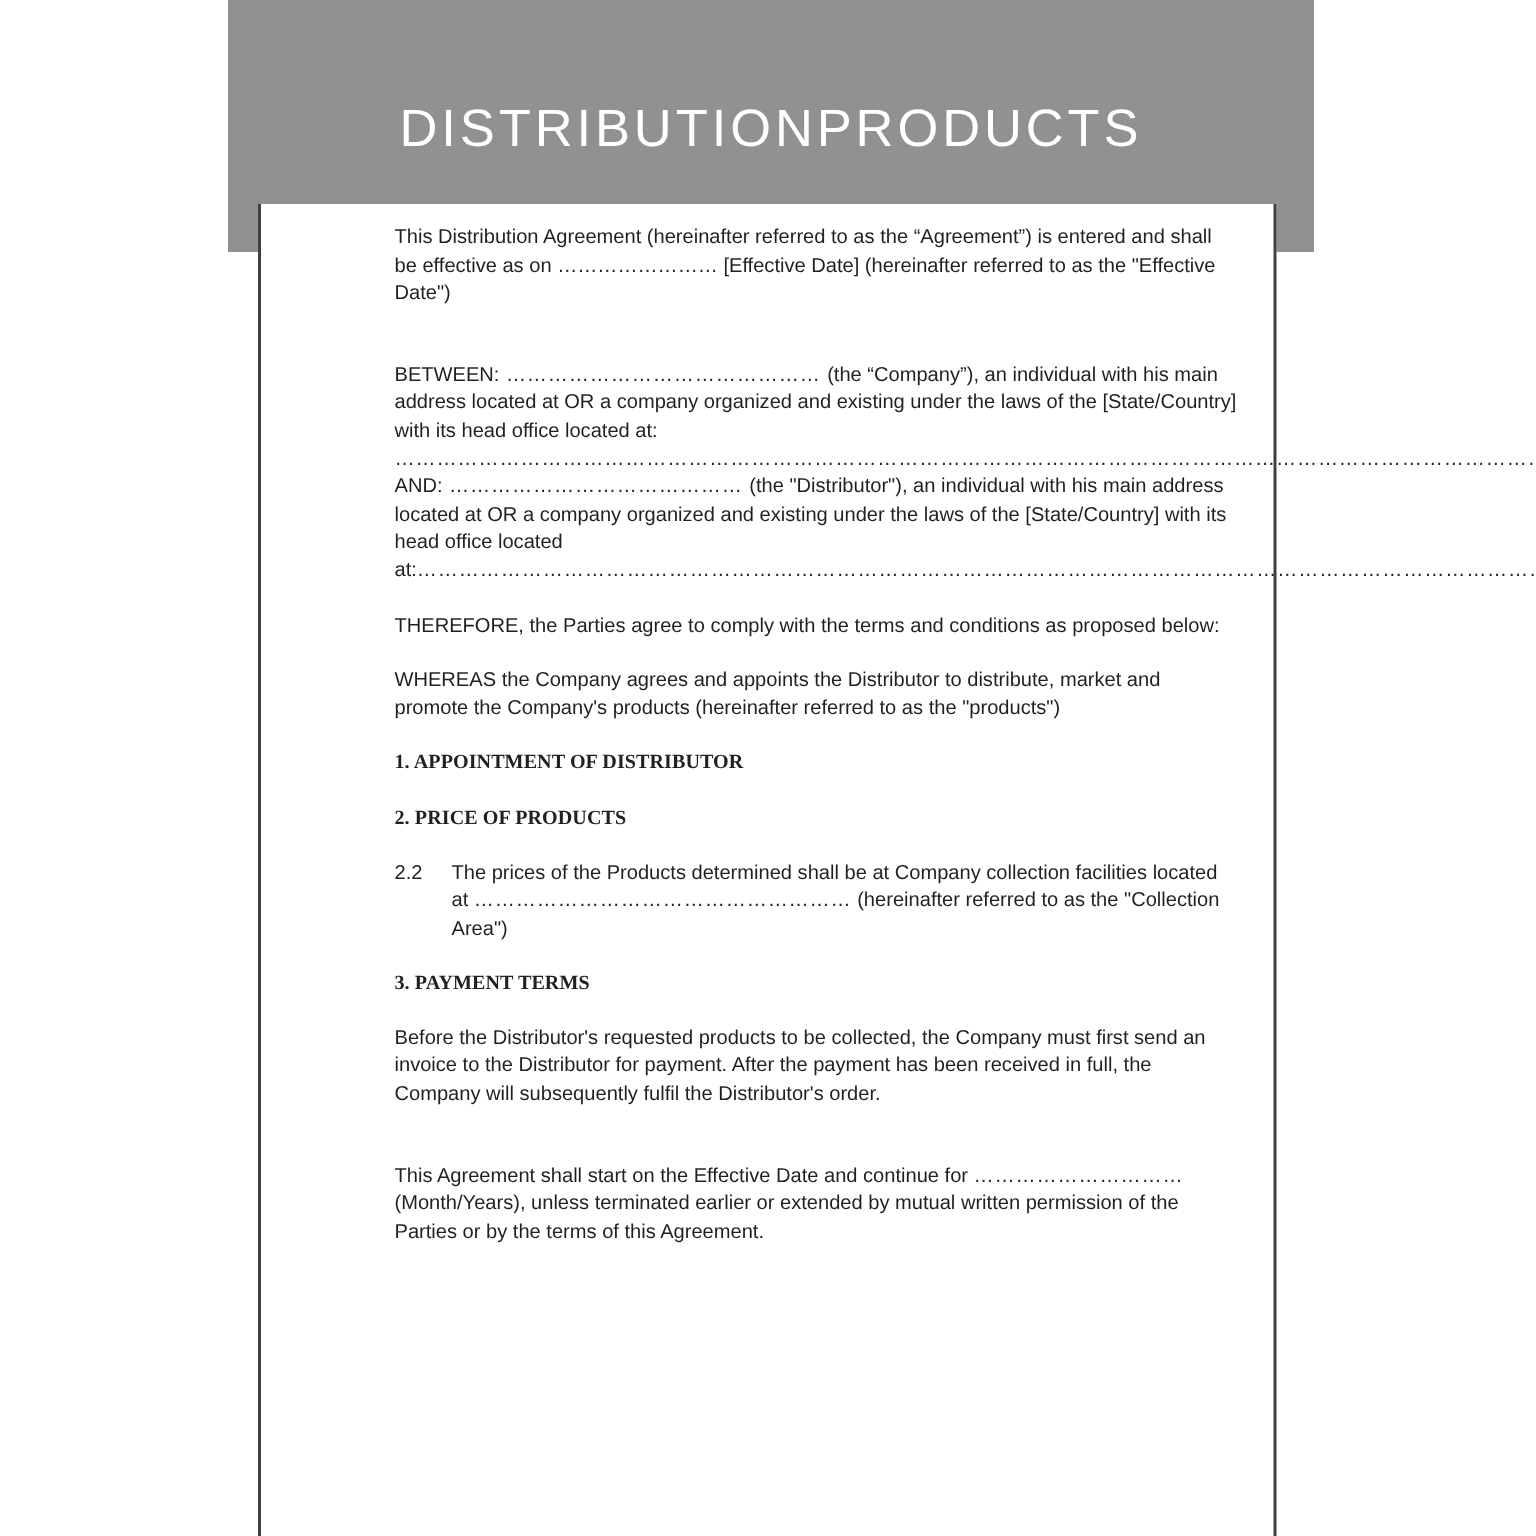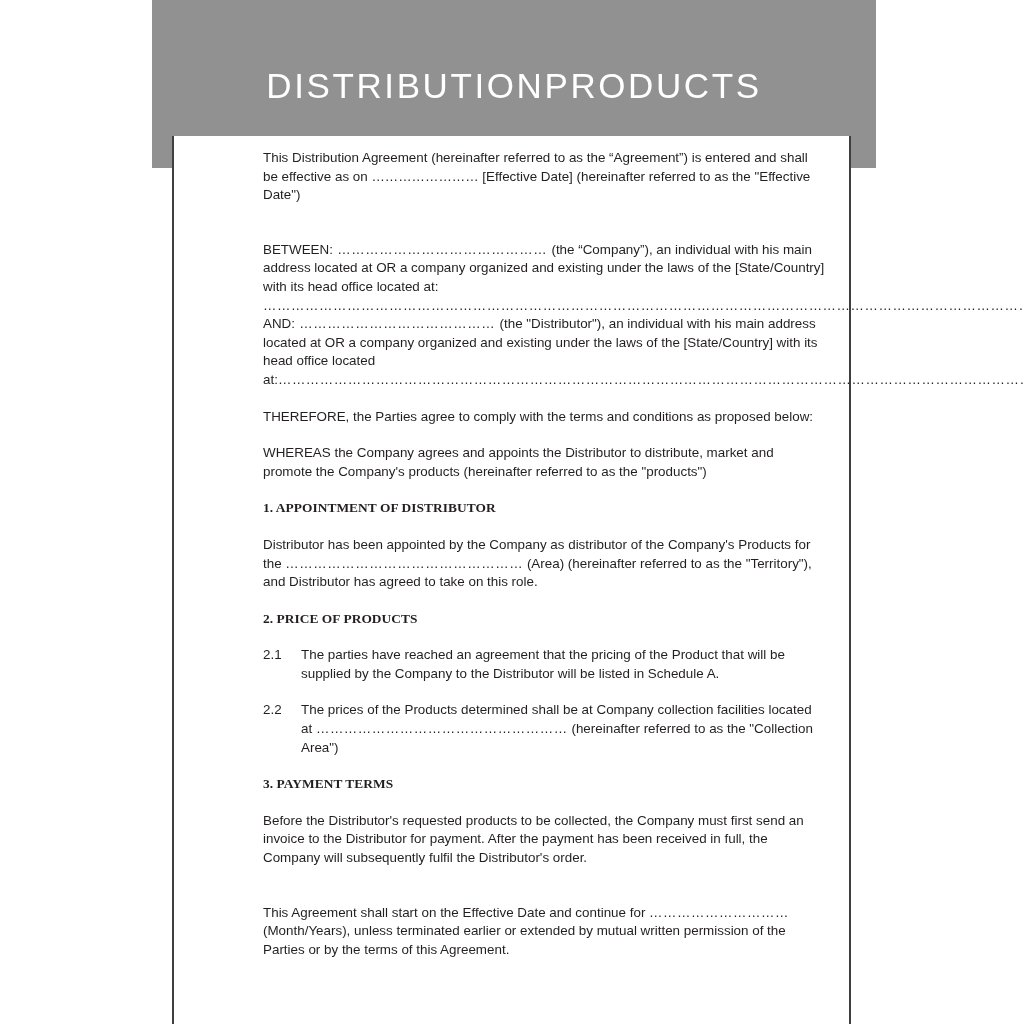--- a/index.html
+++ b/index.html
@@ -138,29 +138,24 @@
     <p class="para-tight"><span class="bold">AND:</span><span class="bold dots"> …………………………………… </span><span>(the "Distributor"), an individual with his main address located at OR a company organized and existing under the laws of the [State/Country] with its head office located at:</span><span class="dots">………………………………………………………………………………………………………………………………………………………………………………………………………………………………………………………………………………</span></p>
 
     <div class="gap-md"></div>
 
     <p class="para">THEREFORE, the Parties agree to comply with the terms and conditions as proposed below:</p>
 
     <p class="para">WHEREAS the Company agrees and appoints the Distributor to distribute, market and promote the Company's products (hereinafter referred to as the "products")</p>
 
     <p class="heading">1.  APPOINTMENT OF DISTRIBUTOR</p>
     <div class="gap-md"></div>
-    <p class="para"><span>Distributor has been appointed by the Company as distributor of the Company's Products for the </span><span class="dots">……………………………………………</span><span> (Area) (hereinafter referred to as the "Territory"), and Distributor has agreed to take on this role.</span></p>
 
     <p class="heading">2.  PRICE OF PRODUCTS</p>
     <div class="gap-md"></div>
 
-    <div class="clause para">
-      <span class="clause-num">2.1</span>
-      <span class="clause-body">The parties have reached an agreement that the pricing of the Product that will be supplied by the Company to the Distributor will be listed in Schedule A.</span>
-    </div>
 
     <div class="clause para">
       <span class="clause-num">2.2</span>
       <span class="clause-body"><span>The prices of the Products determined shall be at Company collection facilities located at </span><span class="dots">………………………………………………</span><span> (hereinafter referred to as the "Collection Area")</span></span>
     </div>
 
     <p class="heading">3. PAYMENT TERMS</p>
     <div class="gap-md"></div>
     <p class="para">Before the Distributor's requested products to be collected, the Company must first send an invoice to the Distributor for payment. After the payment has been received in full, the Company will subsequently fulfil the Distributor's order.</p>
 

